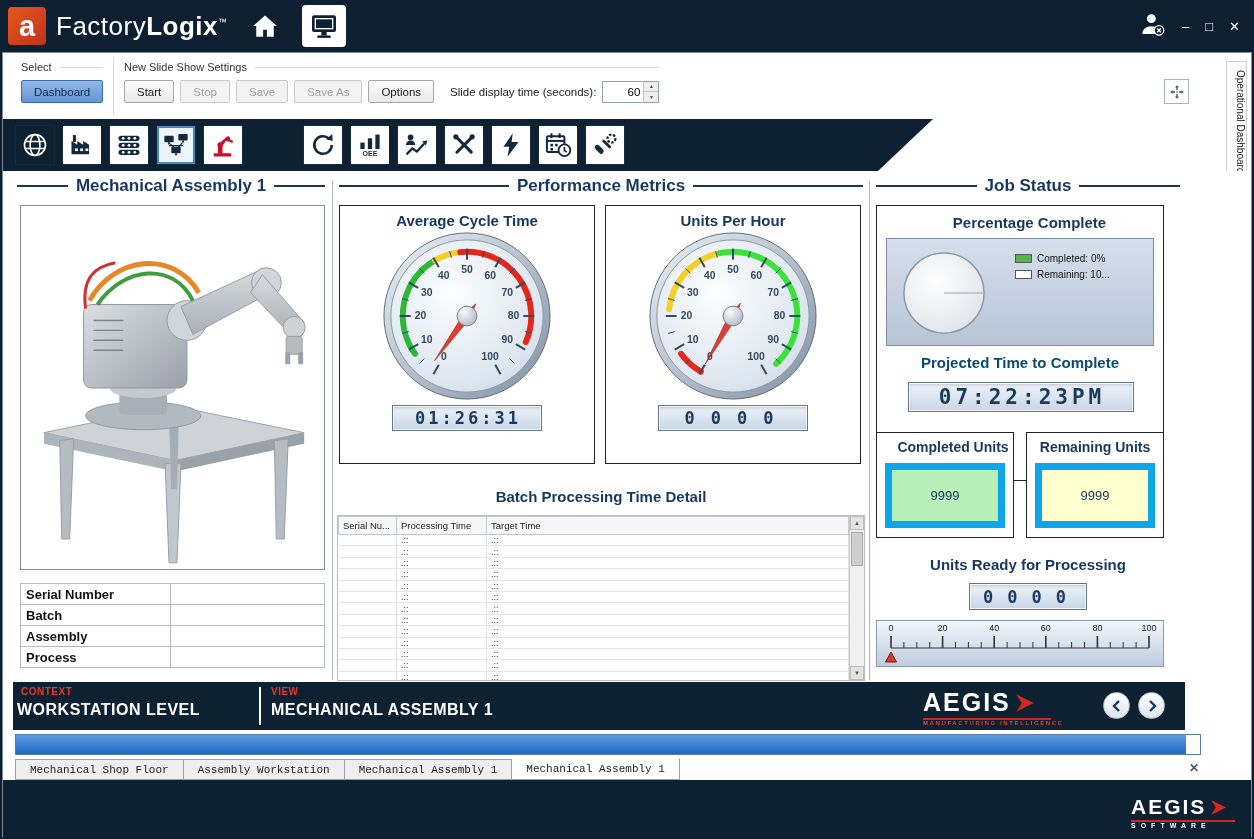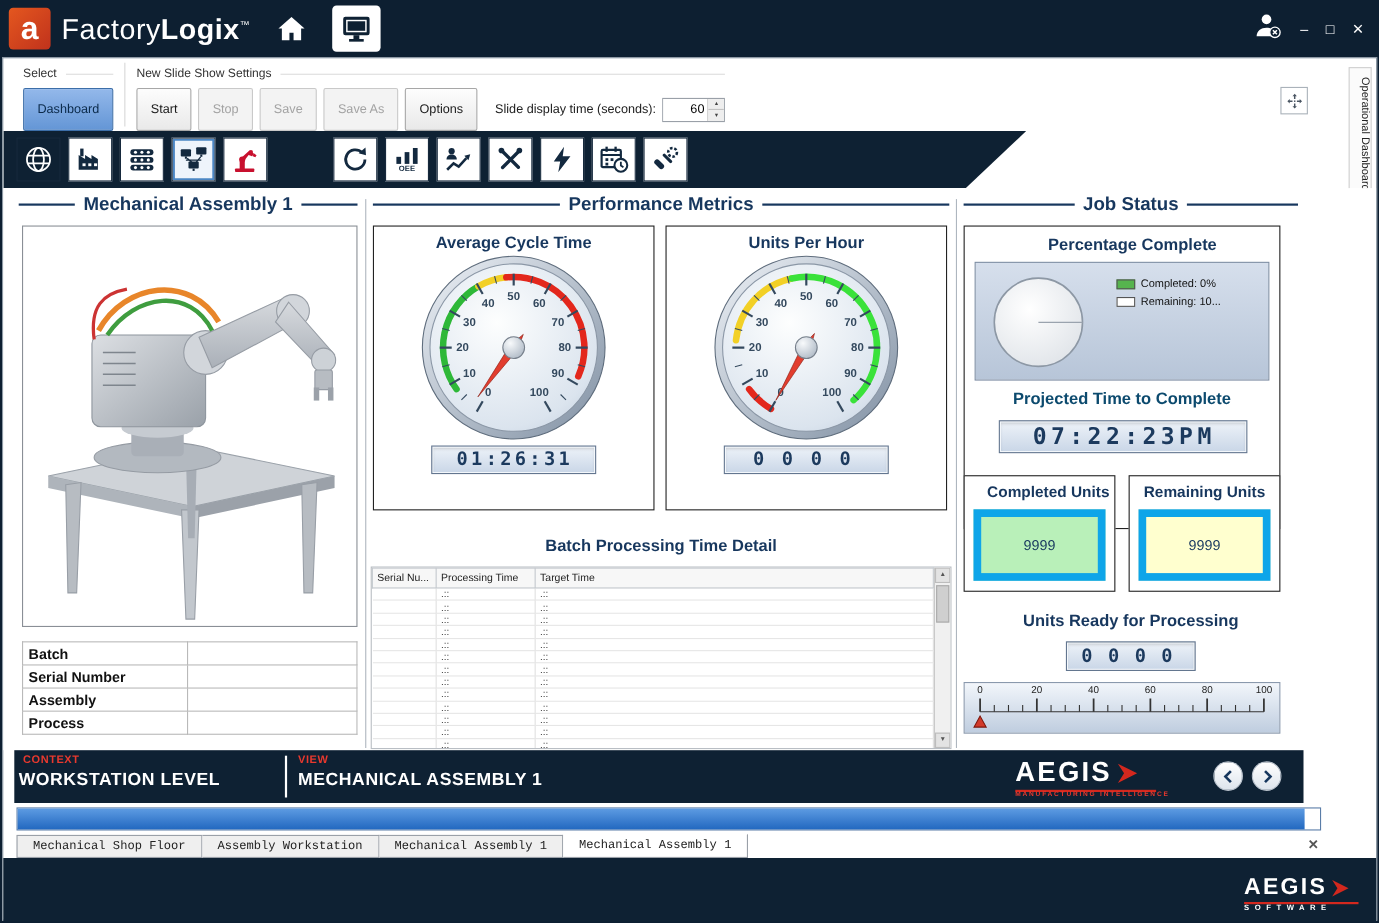--- a/index.html
+++ b/index.html
@@ -22,21 +22,21 @@
   
   .window { position:absolute; top:52px; left:2px; width:1250px; height:785px; background:#fff; border:1px solid #7e8c9a; }
 
   
   .ribbon { position:absolute; top:4px; left:8px; height:58px; display:flex; }
   .rgroup { position:relative; padding:2px 10px 0 10px; }
   .rgroup + .rgroup { border-left:1px solid #d8d8d8; }
   .rg-label { display:flex; align-items:center; gap:8px; font-size:11px; color:#333; height:16px; }
   .rg-label::after { content:""; flex:1; height:1px; background:#dcdcdc; min-width:10px; }
   .rg-row { display:flex; align-items:center; gap:6px; margin-top:5px; }
-  .btn { height:39px; padding:0 12px; font-size:11.5px; font-family:"Liberation Sans",sans-serif; background:linear-gradient(#fdfdfd,#e9e9e9); border:1px solid #a7a7a7; border-radius:2px; color:#1a1a1a; cursor:pointer; }
+  .btn { height:23px; padding:0 12px; font-size:11.5px; font-family:"Liberation Sans",sans-serif; background:linear-gradient(#fdfdfd,#e9e9e9); border:1px solid #a7a7a7; border-radius:2px; color:#1a1a1a; cursor:pointer; }
   .btn.blue { background:linear-gradient(#93b8ea,#6496d6); border:1px solid #3c6ea8; color:#0b2a4a; width:82px; }
   .btn.disabled { color:#a3a3a3; background:#f3f3f3; border-color:#c9c9c9; cursor:default; }
   .slide-label { font-size:11.5px; color:#222; margin-left:10px; }
   .spinner { display:flex; border:1px solid #9aa0a8; height:22px; }
   .spinner input { width:40px; border:0; font-size:11.5px; text-align:right; padding-right:3px; outline:none; font-family:"Liberation Sans",sans-serif; }
   .spin-btns { width:15px; display:flex; flex-direction:column; border-left:1px solid #c2c2c2; }
   .spin-btns div { flex:1; font-size:5px; color:#444; background:#eee; display:flex; align-items:center; justify-content:center; cursor:pointer; border-bottom:1px solid #c2c2c2; }
   .spin-btns div:last-child { border-bottom:0; }
   .dock-btn { position:absolute; top:26px; right:62px; width:25px; height:25px; border:1px solid #aab2ba; background:#fff; display:flex; align-items:center; justify-content:center; cursor:pointer; }
   .dock-tab { position:absolute; top:8px; right:4px; width:21px; height:158px; background:#fbfbfb; border:1px solid #cfcfcf; writing-mode:vertical-rl; font-size:10px; color:#222; padding-top:8px; text-align:left; cursor:pointer; }
@@ -376,25 +376,25 @@
             <rect x="276" y="144" width="5" height="12" fill="#9ba1a9"></rect>
 
             <path d="M66,92 C90,48 150,40 176,84" stroke="#e8862a" stroke-width="5" fill="none"></path>
             <path d="M74,96 C100,58 150,52 170,92" stroke="#3f9d3f" stroke-width="4" fill="none"></path>
             <path d="M62,100 C58,70 70,58 92,54" stroke="#cc3333" stroke-width="3" fill="none"></path>
           </svg>
         </div>
         <table class="info-table">
           <tbody>
               <tr>
-                <td class="lab">Batch</td>
+                <td class="lab">Serial Number</td>
                 <td></td>
               </tr>
           <tr>
-                <td class="lab">Serial Number</td>
+                <td class="lab">Batch</td>
                 <td></td>
               </tr>
           <tr>
                 <td class="lab">Assembly</td>
                 <td></td>
               </tr>
           <tr>
                 <td class="lab">Process</td>
                 <td></td>
               </tr>

